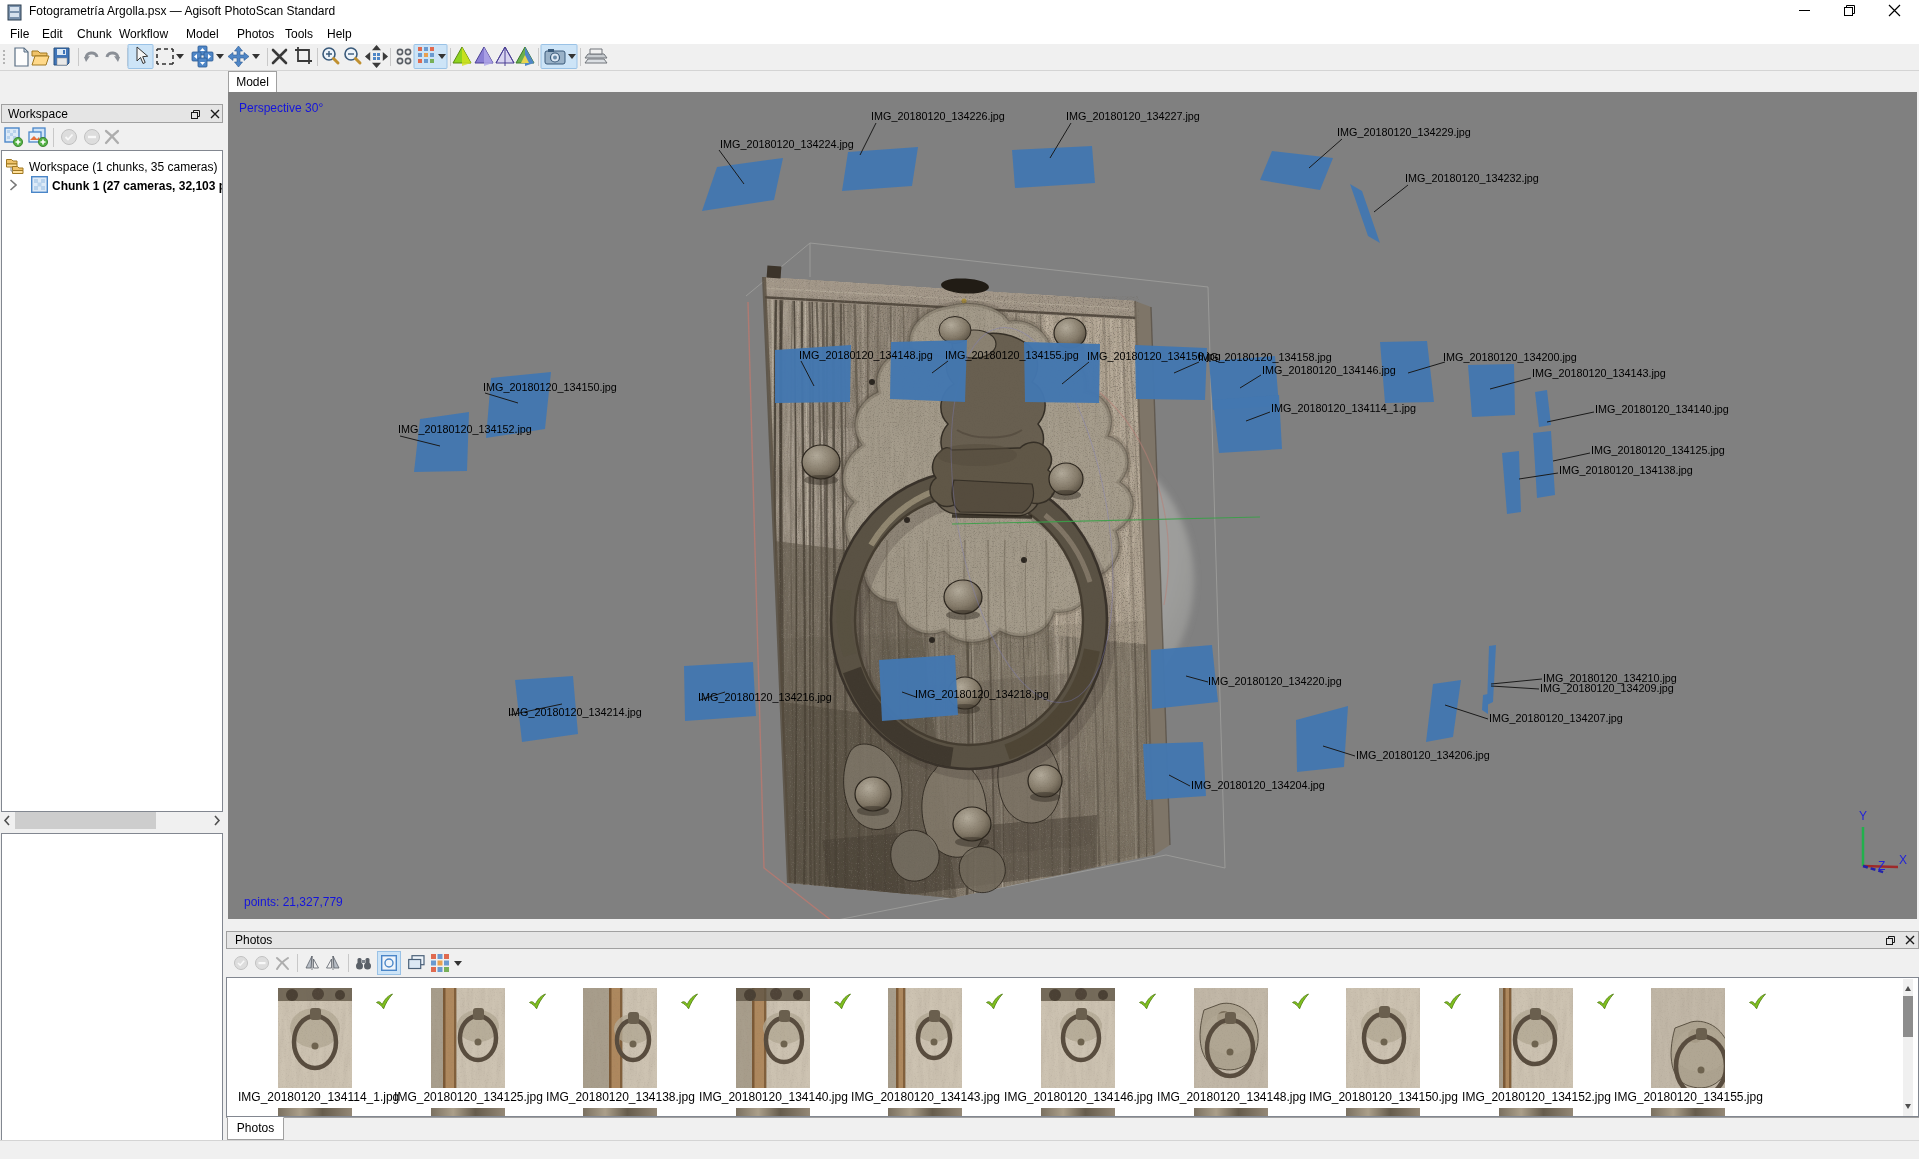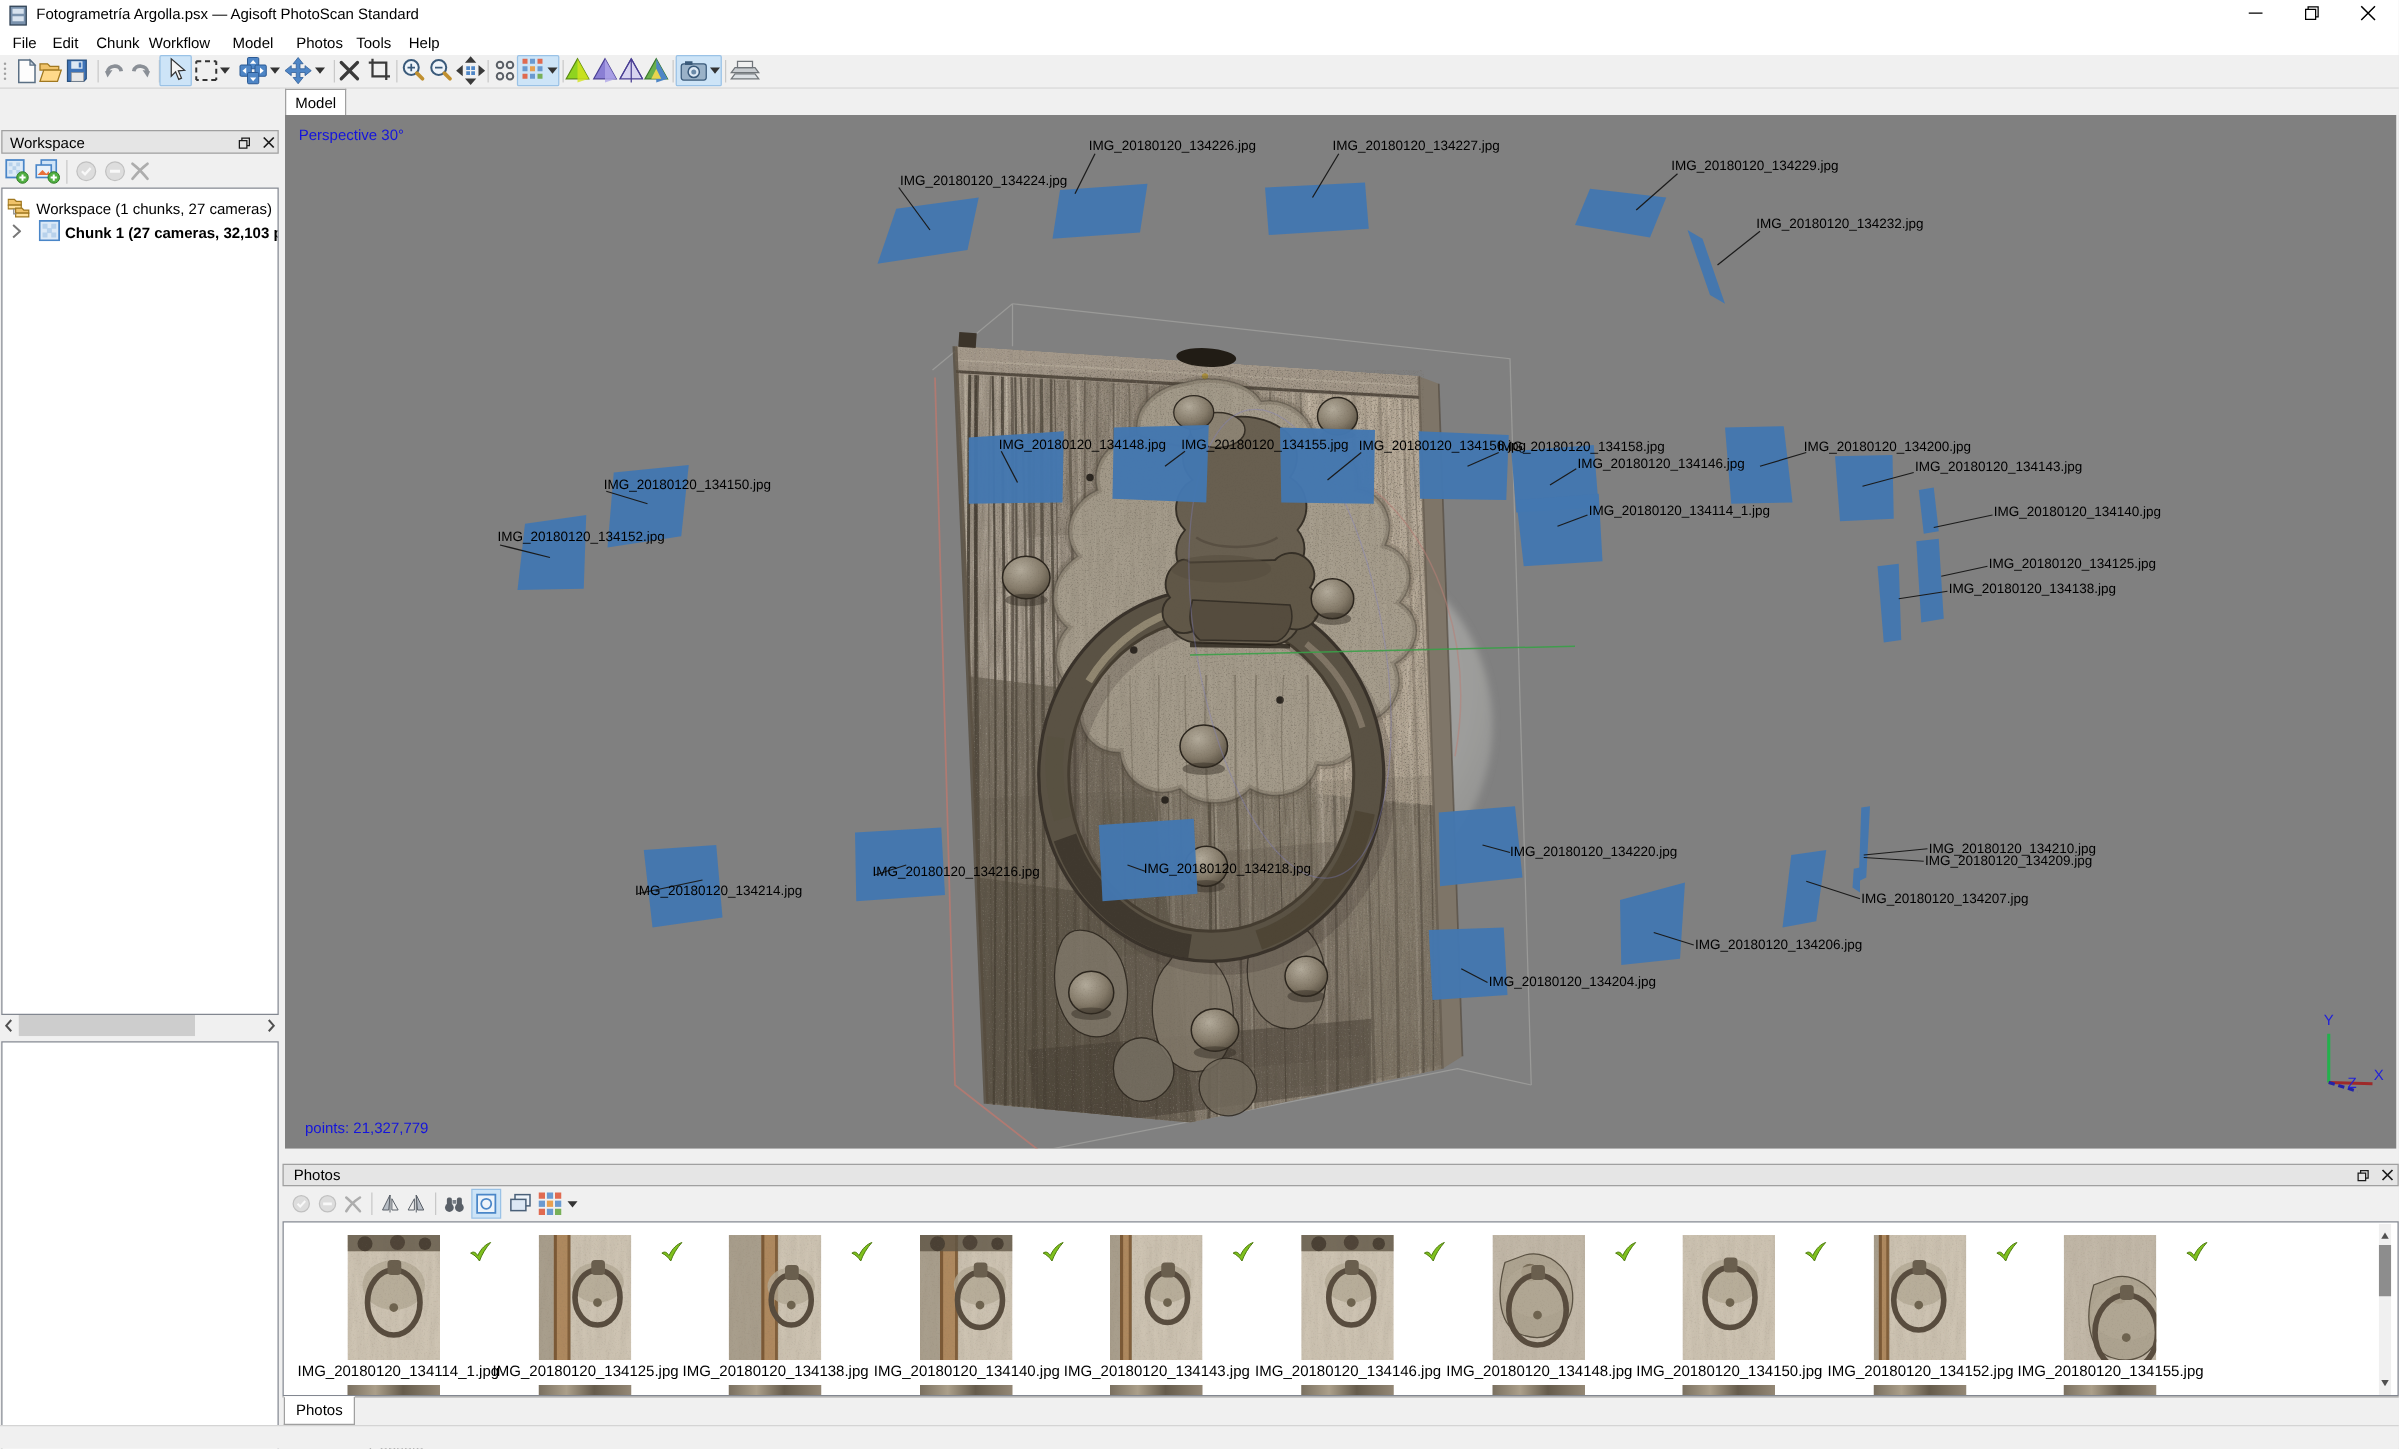--- a/index.html
+++ b/index.html
@@ -271,21 +271,21 @@
   <div id="wstree">
     <svg class="abs" style="left:4px;top:6px" width="18" height="18" viewBox="0 0 18 18">
       <g fill="#f5c96a" stroke="#a07820" stroke-width="1">
         <path d="M0.5 2.5 h5 l1.5 1.5 h4 v3 h-10.5 z" fill="#f0c36a"></path>
         <path d="M0.5 7 h10.5 v3 h-10.5 z" fill="#ffe09a"></path>
         <path d="M6.5 9.5 h5 l1.5 1.5 h4 v2.5 h-10.5 z" fill="#f0c36a"></path>
         <path d="M6.5 13.5 h10.5 v3 h-10.5 z" fill="#ffe09a"></path>
       </g>
       <path d="M5 10 v4 h2" stroke="#8a8a8a" fill="none"></path>
     </svg>
-    <span class="abs" style="left:27px;top:9px;">Workspace (1 chunks, 27 cameras)</span>
+    <span class="abs" style="left:27px;top:9px;">Workspace (1 chunks, 35 cameras)</span>
     <svg class="abs" style="left:7px;top:28px" width="8" height="12" viewBox="0 0 8 12">
       <path d="M1.5 1 L7 6 L1.5 11" fill="none" stroke="#787878" stroke-width="1.6"></path>
     </svg>
     <svg class="abs" style="left:29px;top:25px" width="17" height="17" viewBox="0 0 17 17">
       <rect x="0.7" y="0.7" width="15.6" height="15.6" fill="#ddeaf7" stroke="#4a86c8" stroke-width="1.4"></rect>
       <g fill="#b8d2ec">
           <rect x="3" y="3" width="4" height="4"></rect>
           <rect x="10" y="3" width="4" height="4"></rect>
           <rect x="6.5" y="6.5" width="4" height="4"></rect>
           <rect x="3" y="10" width="4" height="4"></rect>

